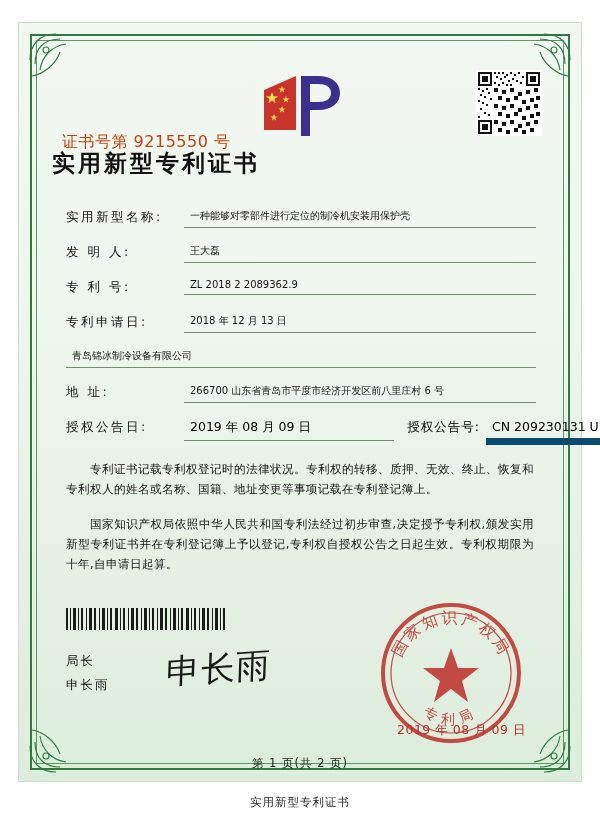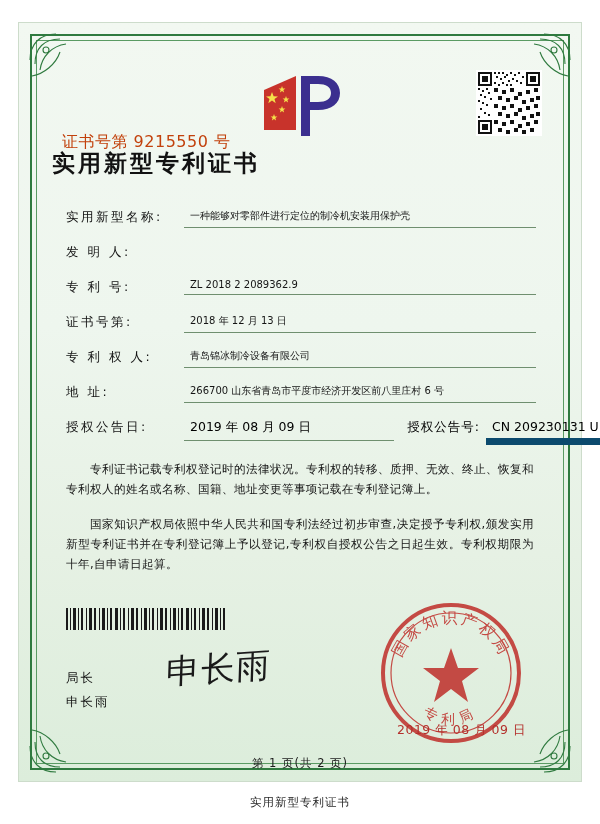--- a/index.html
+++ b/index.html
@@ -194,21 +194,21 @@
   .sig-block {
     position: absolute;
     left: 14px;
     top: 588px;
     width: 300px;
     height: 80px;
   }
   .sig-labels {
     position: absolute;
     left: 0;
-    top: 22px;
+    top: 5px;
     font-size: 12.5px;
     line-height: 1.9;
     color: #141414;
     letter-spacing: 2px;
   }
   .sig-hand {
     position: absolute;
     left: 100px;
     top: 2px;
     font-family: "DejaVu Serif", "Liberation Serif", serif;
@@ -434,34 +434,34 @@
 
     <div class="fields">
 
       <div class="row">
         <div class="lbl w-name">实用新型名称:</div>
         <div class="val">一种能够对零部件进行定位的制冷机安装用保护壳</div>
       </div>
 
       <div class="row">
         <div class="lbl w-name">发 明 人:</div>
+        <div class="val">王大磊</div>
       </div>
 
       <div class="row">
         <div class="lbl w-name">专 利 号:</div>
         <div class="val">ZL 2018 2 2089362.9</div>
       </div>
 
       <div class="row">
-        <div class="lbl w-name">证书号第:</div>
+        <div class="lbl w-name">专利申请日:</div>
         <div class="val">2018 年 12 月 13 日</div>
       </div>
 
       <div class="row">
-        <div class="lbl w-name">专 利 权 人:</div>
         <div class="val">青岛锦冰制冷设备有限公司</div>
       </div>
 
       <div class="row">
         <div class="lbl w-name">地        址:</div>
         <div class="val">266700  山东省青岛市平度市经济开发区前八里庄村 6 号</div>
       </div>
 
       <div class="row split">
         <div class="lbl w-two">授权公告日:</div>

